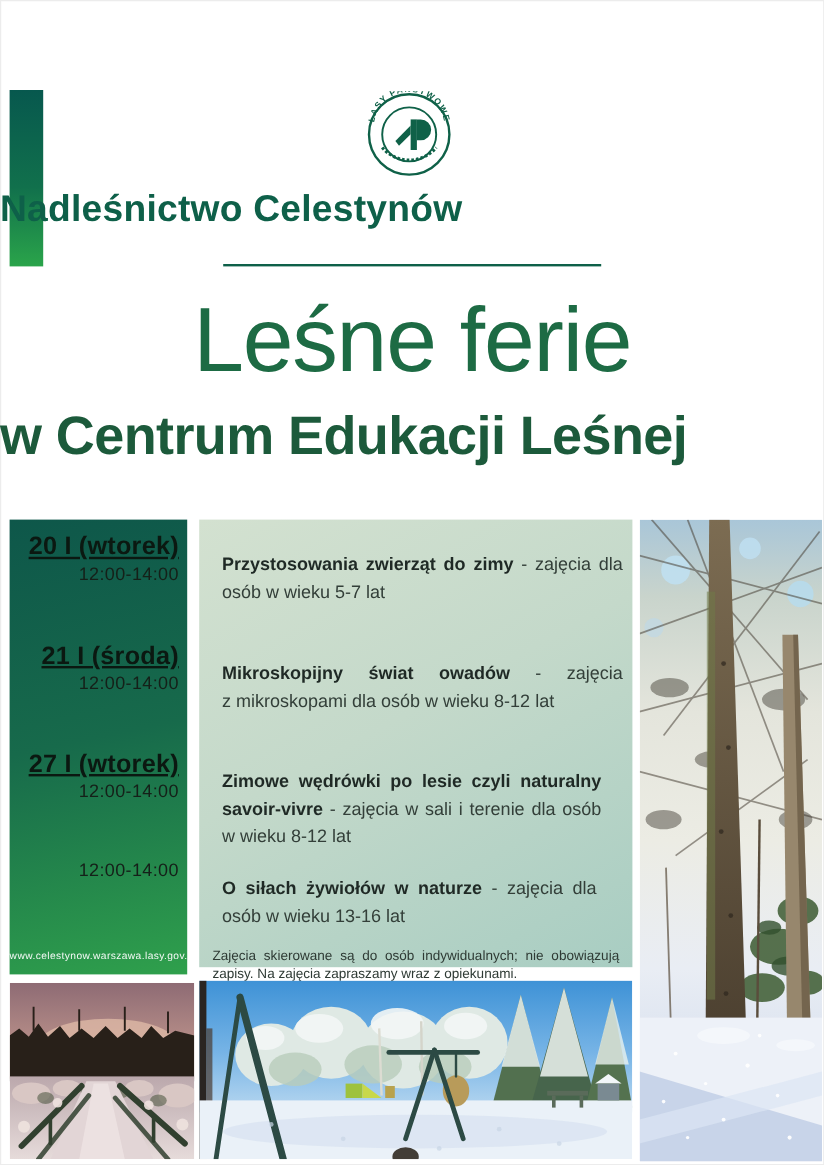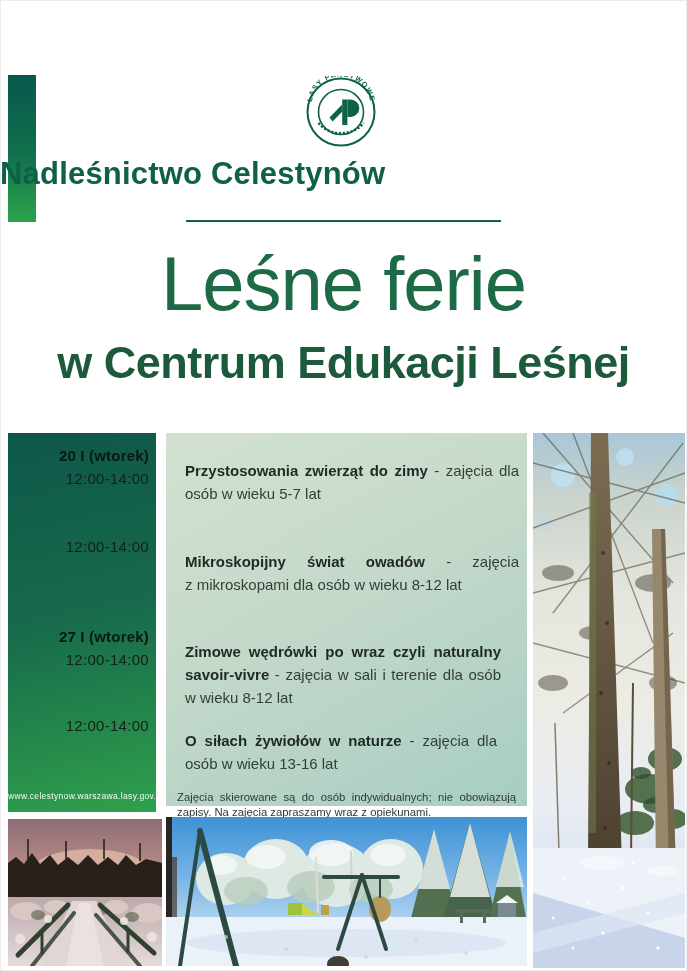--- a/index.html
+++ b/index.html
@@ -13,29 +13,29 @@
     background:linear-gradient(180deg,#07584e 0%,#11704c 55%,#2aa44a 100%);}
   
   .logo{position:absolute;left:305px;top:76px;width:72px;height:72px;}
   
   .org-name{position:absolute;left:0;right:0;top:156px;text-align:left;
     font-size:31px;font-weight:700;color:#0e6049;letter-spacing:.2px;}
   .divider{position:absolute;left:186px;top:220px;width:315px;height:2px;background:#0e6049;}
   
   .title{position:absolute;left:0;right:0;top:241px;text-align:center;
     font-size:76px;line-height:86px;font-weight:400;color:#1d6b44;letter-spacing:-1px;}
-  .subtitle{position:absolute;left:0;right:0;top:334px;text-align:center;
+  .subtitle{position:absolute;left:0;right:0;top:334px;text-align:left;
     font-size:45px;line-height:58px;font-weight:700;color:#1c5a3b;letter-spacing:-.5px;}
   
   .col-dates{position:absolute;left:8px;top:433px;width:148px;height:379px;
     background:linear-gradient(168deg,#0e574a 0%,#176a4b 48%,#2fa04c 100%);}
   .col-desc{position:absolute;left:166px;top:433px;width:361px;height:373px;
     background:linear-gradient(152deg,#d3e1d0 0%,#c4d9ca 45%,#a8cdc2 100%);}
   .date-row{position:absolute;right:0;left:0;text-align:right;padding-right:7px;line-height:23px;}
-  .date-row .d{font-size:15px;font-weight:800;color:#0b1811;letter-spacing:.2px;}
+  .date-row .d{font-size:21px;font-weight:800;color:#0b1811;letter-spacing:.2px;text-decoration:underline;}
   .date-row .t{font-size:15px;font-weight:500;color:#152019;letter-spacing:.3px;padding-left:46px;}
   .r1{top:11px}.r2{top:102px}.r3{top:192px}.r4{top:281px}
   .desc-row{position:absolute;left:19px;font-size:15px;line-height:23px;color:#333f39;
     text-align:justify;}
   .desc-row b{color:#1f2925;font-weight:700;}
   .w1{width:334px}.w2{width:334px}.w3{width:316px}.w4{width:312px}
   .note{position:absolute;left:11px;top:346px;width:339px;font-size:11.3px;line-height:14.5px;
     color:#2e3a34;text-align:justify;}
   .website{position:absolute;left:0;right:0;bottom:11px;text-align:center;
     font-size:8.5px;color:rgba(255,255,255,.95);letter-spacing:.35px;font-weight:400;}
@@ -77,38 +77,39 @@
 
   <div class="title">Leśne ferie</div>
   <div class="subtitle">w Centrum Edukacji Leśnej</div>
 
   <div class="col-dates">
     <div class="date-row r1">
       <div class="d">20 I (wtorek)</div>
       <div class="t">12:00-14:00</div>
     </div>
     <div class="date-row r2">
+      <div class="d">21 I (środa)</div>
       <div class="t">12:00-14:00</div>
     </div>
     <div class="date-row r3">
       <div class="d">27 I (wtorek)</div>
       <div class="t">12:00-14:00</div>
     </div>
     <div class="date-row r4">
       <div class="t">12:00-14:00</div>
     </div>
     <div class="website">www.celestynow.warszawa.lasy.gov.pl</div>
   </div>
 
   <div class="col-desc">
     <p class="desc-row r1 w1"><b>Przystosowania zwierząt do zimy</b>
       <span>- zajęcia dla osób w wieku 5-7 lat</span></p>
     <p class="desc-row r2 w2"><b>Mikroskopijny świat owadów</b>
       <span>- zajęcia z&nbsp;mikroskopami dla osób w wieku 8-12 lat</span></p>
-    <p class="desc-row r3 w3"><b>Zimowe wędrówki po wraz czyli naturalny savoir-vivre</b>
+    <p class="desc-row r3 w3"><b>Zimowe wędrówki po lesie czyli naturalny savoir-vivre</b>
       <span>- zajęcia w sali i terenie dla osób w wieku 8-12 lat</span></p>
     <p class="desc-row r4 w4"><b>O siłach żywiołów w naturze</b>
       <span>- zajęcia dla osób w wieku 13-16 lat</span></p>
     <p class="note">Zajęcia skierowane są do osób indywidualnych; nie obowiązują zapisy. Na zajęcia zapraszamy wraz z opiekunami.</p>
   </div>
 
   <div class="photo photo-right">
     <svg viewBox="0 0 152 535" preserveAspectRatio="none">
       <defs>
         <linearGradient id="rBase" x1="0" y1="0" x2="0" y2="1">

